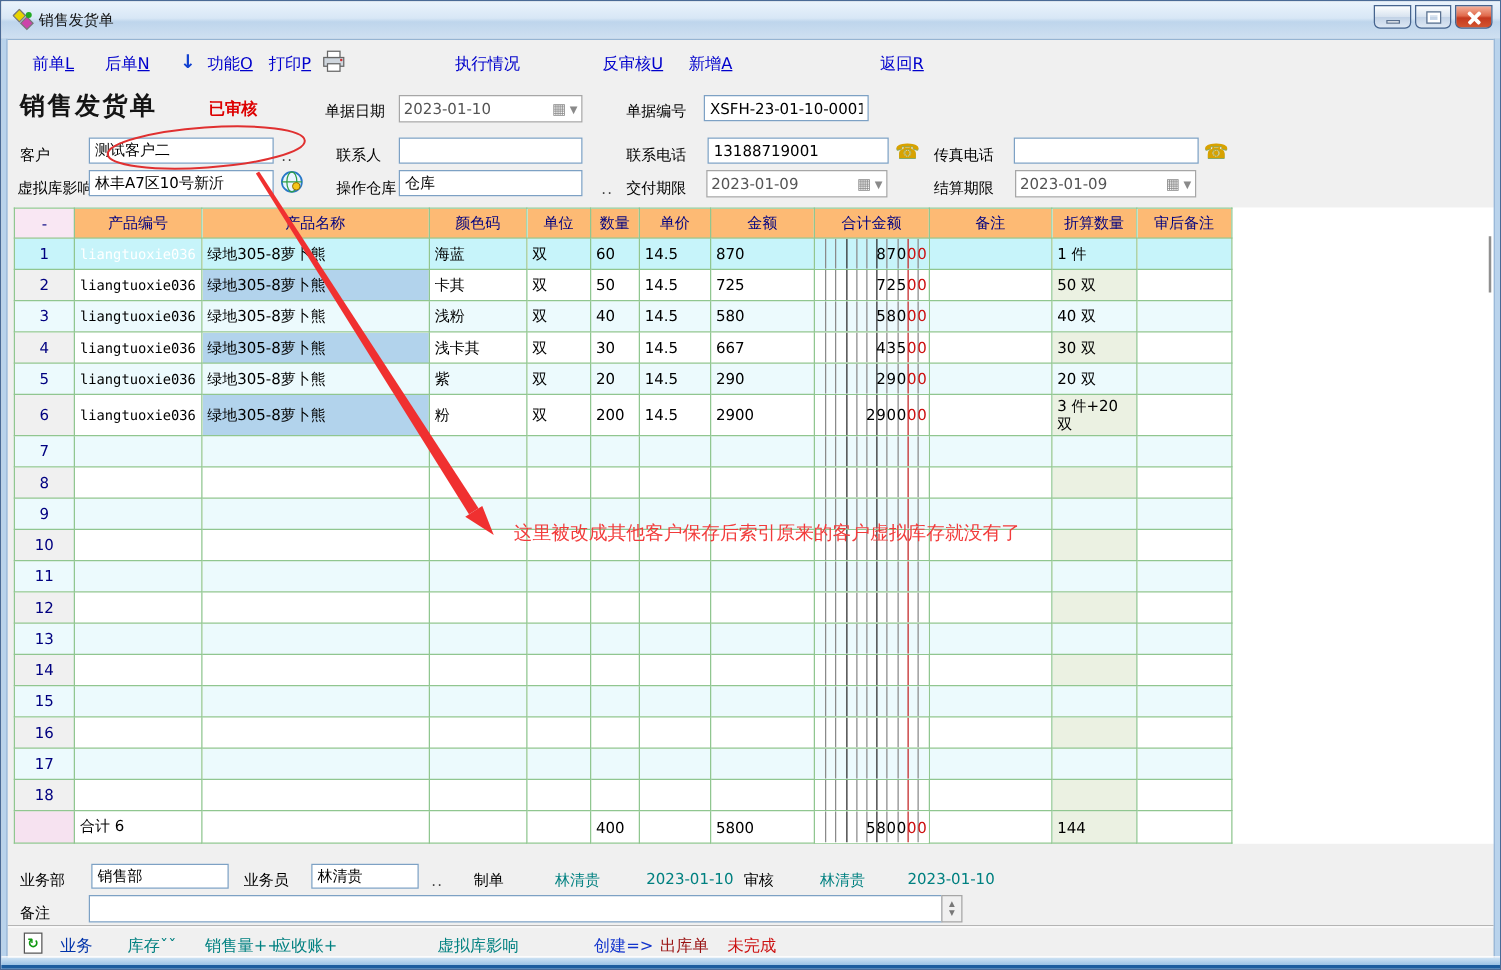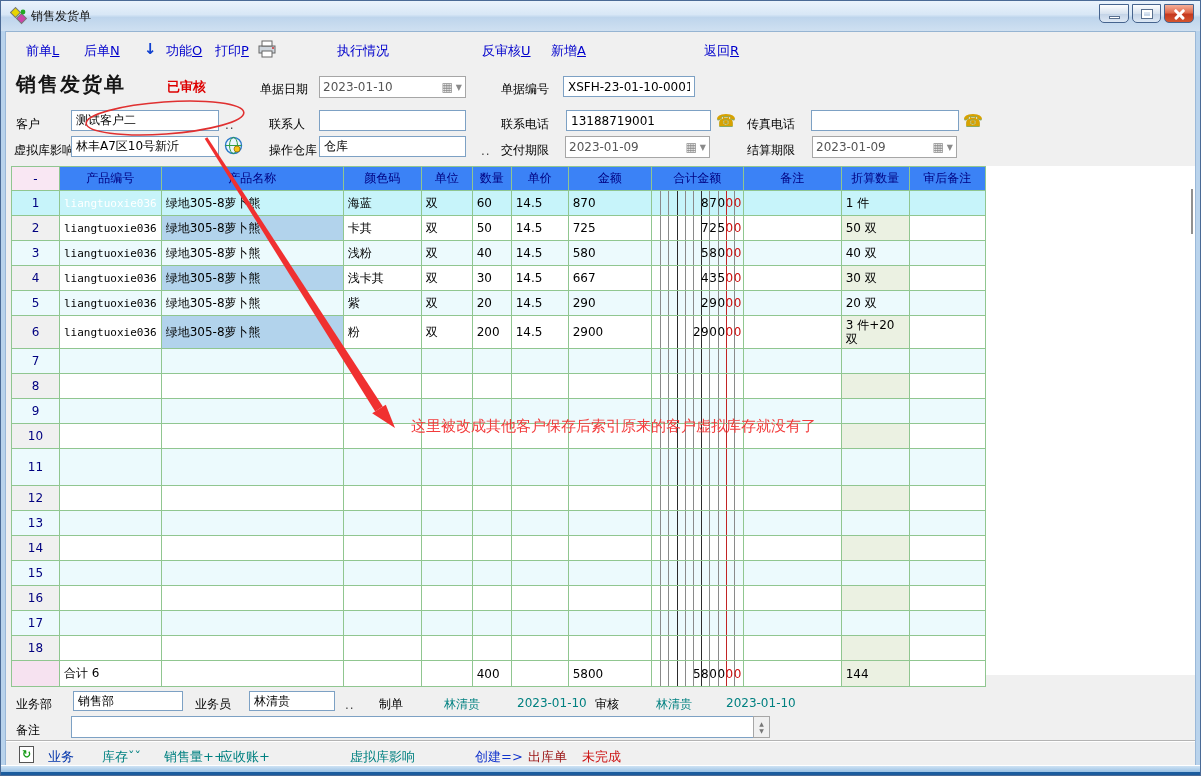--- a/index.html
+++ b/index.html
@@ -41,21 +41,21 @@
   .combo .cal{color:#8a8a8a;font-size:12px;margin-right:3px;}
   .combo .dd{color:#8a8a8a;font-size:8px;}
   .dots{position:absolute;color:#444;font-size:12px;letter-spacing:1px;cursor:pointer;}
   .phone{position:absolute;font-size:16px;color:#d8a200;text-shadow:0 1px 0 #8a6;cursor:pointer;}
   .bigtitle{position:absolute;left:15px;top:70px;font-size:20px;font-weight:bold;letter-spacing:2px;color:#151515;}
   .audit{position:absolute;left:166px;top:77px;color:#dd0000;font-weight:bold;font-size:13px;}
   
   .gridwrap{position:absolute;left:10px;top:165px;}
   table.grid{border-collapse:collapse;table-layout:fixed;background:#fff;}
   .grid th,.grid td{border:1px solid #90c690;padding:0 4px;font-size:12px;overflow:hidden;white-space:nowrap;box-sizing:border-box;}
-  .grid th{color:#000080;font-weight:normal;text-align:center;background:#3b82f6;height:24px;}
+  .grid th{color:#000080;font-weight:normal;text-align:center;background:#fdba74;height:24px;}
   .grid th.c-num{background:#f9e7f3;}
   .grid td{height:24px;}
   .grid tr.alt td{background:#ecfafd;}
   .grid tr.cur td{background:#c7f4fa;}
   .grid td.c-num{background:#f0f0f0;color:#000080;text-align:center;}
   .grid td.hl{background:#b2d3ec;}
   .grid td.sel{background:#3c64c8;color:#fff;}
   .grid td.c-code{font-family:"DejaVu Sans Mono","Liberation Mono",monospace;font-size:11px;}
   .grid td.c-unit{text-align:left;}
   .grid td.c-qty,.grid td.c-price,.grid td.c-amt{}
@@ -122,21 +122,21 @@
     <svg style="position:absolute;left:250px;top:8px" width="22" height="18" viewBox="0 0 22 18">
       <rect x="3" y="6" width="16" height="7" fill="#cfd6dd" stroke="#666"></rect>
       <rect x="6" y="1" width="10" height="5" fill="#fff" stroke="#666"></rect>
       <rect x="6" y="11" width="10" height="6" fill="#fff" stroke="#666"></rect>
       <circle cx="17" cy="8" r="1" fill="#c33"></circle>
     </svg>
   <span class="tlink" style="left: 20px;">前单<u>L</u></span>
       <span class="tlink" style="left: 78px;">后单<u>N</u></span>
       <span class="tlink" style="left: 160px;">功能<u>O</u></span>
       <span class="tlink" style="left: 209px;">打印<u>P</u></span>
-      <span class="tlink" style="left: 331px;">执行情况</span>
+      <span class="tlink" style="left: 358px;">执行情况</span>
       <span class="tlink" style="left: 476px;">反审核<u>U</u></span>
       <span class="tlink" style="left: 545px;">新增<u>A</u></span>
       <span class="tlink" style="left: 698px;">返回<u>R</u></span>
     </div>
 
   <div class="bigtitle">销售发货单</div>
   <div class="audit">已审核</div>
 
   <span class="lbl" style="left:259px;top:80px">单据日期</span>
   <div class="combo" style="left:318px;top:75px;width:147px;height:22px">
@@ -402,21 +402,21 @@
             <td class="c-qty"></td>
             <td class="c-price"></td>
             <td class="c-amt"></td>
             <td class="c-total">
               <div class="lines"></div>
             </td>
             <td class="c-note"></td>
             <td class="c-conv"></td>
             <td class="c-audit"></td>
           </tr>
-          <tr class="alt" style="height: 37px;">
+          <tr class="alt" style="height: 25px;">
             <td class="c-num">11</td>
             <td class="c-code"></td>
             <td class="c-name"></td>
             <td class="c-color"></td>
             <td class="c-unit"></td>
             <td class="c-qty"></td>
             <td class="c-price"></td>
             <td class="c-amt"></td>
             <td class="c-total">
               <div class="lines"></div>

